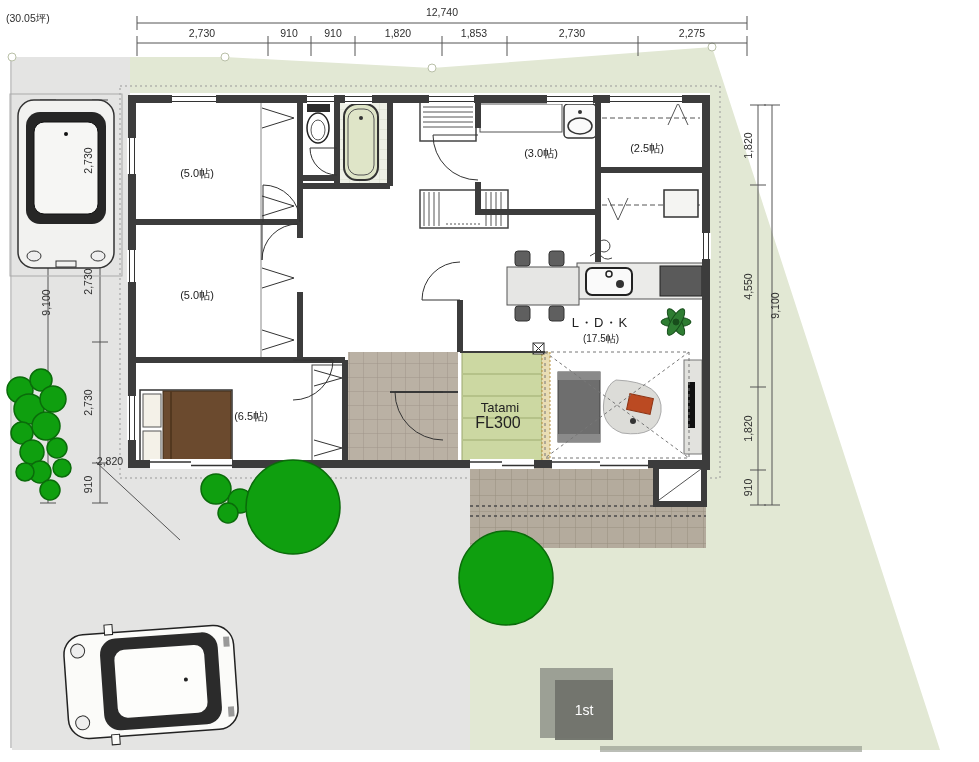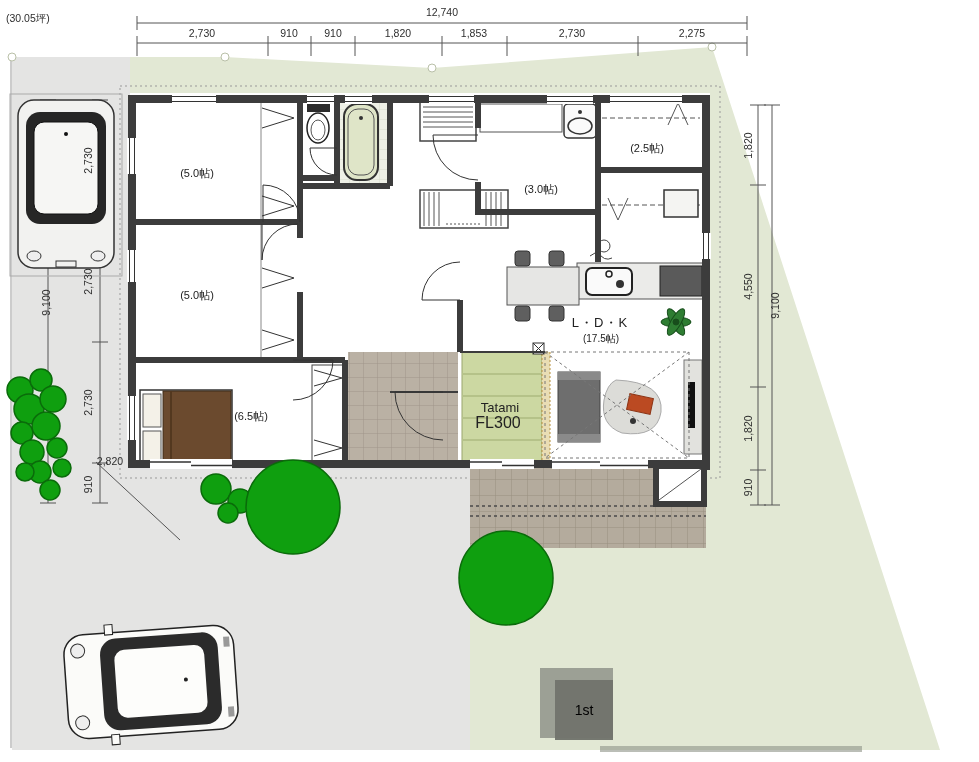--- a/index.html
+++ b/index.html
@@ -6,21 +6,21 @@
   .stage{position:relative;width:979px;height:762px;background:#ffffff;overflow:hidden;
          font-family:Liberation Sans, sans-serif;padding-left:24px;}
   .stage svg{position:absolute;left:0;top:0;}
   .lbl{position:absolute;color:#2e2e2e;font-size:10.5px;line-height:13px;text-align:center;white-space:nowrap;}
   .rot{transform:rotate(-90deg);transform-origin:center center;}
   .room{position:absolute;color:#222;font-size:11px;line-height:13px;text-align:center;white-space:nowrap;}
   .banner-back{position:absolute;left:540px;top:668px;width:73px;height:70px;background:rgba(143,147,138,.85);}
   .banner{position:absolute;left:552px;top:681px;width:427px;height:65px;background:rgba(154,160,143,.92);}
   .banner-shadow{position:absolute;left:600px;top:746px;width:262px;height:6px;background:rgba(142,146,135,.6);}
   .badge{position:absolute;left:555px;top:680px;width:58px;height:60px;background:rgba(114,116,108,.97);
-         color:#000000;font-size:14px;display:flex;align-items:center;justify-content:center;}
+         color:#ffffff;font-size:14px;display:flex;align-items:center;justify-content:center;}
   .banner-title{position:absolute;left:82px;top:0;height:65px;display:flex;align-items:center;
          color:#ffffff;font-size:23px;letter-spacing:3px;}
 </style>
 </head>
 <body>
 
 <div class="stage">
 
 <svg width="979" height="762" viewBox="0 0 979 762">
   <defs>
@@ -354,21 +354,21 @@
 
 <div class="lbl rot" style="left:745px;top:299px;width:60px;">9,100</div>
 <div class="lbl rot" style="left:718px;top:139px;width:60px;">1,820</div>
 <div class="lbl rot" style="left:718px;top:280px;width:60px;">4,550</div>
 <div class="lbl rot" style="left:718px;top:422px;width:60px;">1,820</div>
 <div class="lbl rot" style="left:718px;top:481px;width:60px;">910</div>
 
 <div class="room" style="left:157px;top:167px;width:80px;">(5.0帖)</div>
 <div class="room" style="left:157px;top:289px;width:80px;">(5.0帖)</div>
 <div class="room" style="left:211px;top:410px;width:80px;">(6.5帖)</div>
-<div class="room" style="left:501px;top:147px;width:80px;margin-top:36px;">(3.0帖)</div>
+<div class="room" style="left:501px;top:147px;width:80px;">(3.0帖)</div>
 <div class="room" style="left:607px;top:142px;width:80px;">(2.5帖)</div>
 <div class="room" style="left:560px;top:316px;width:80px;font-size:13px;letter-spacing:1px;">L・D・K</div>
 <div class="room" style="left:561px;top:332px;width:80px;font-size:10px;">(17.5帖)</div>
 <div class="room" style="left:469px;top:401px;width:62px;font-size:13px;">Tatami</div>
 <div class="room" style="left:467px;top:416px;width:62px;font-size:16px;">FL300</div>
 
 <div class="banner-back"></div>
 <div class="banner-shadow"></div>
 <div class="badge">1st</div>
 

